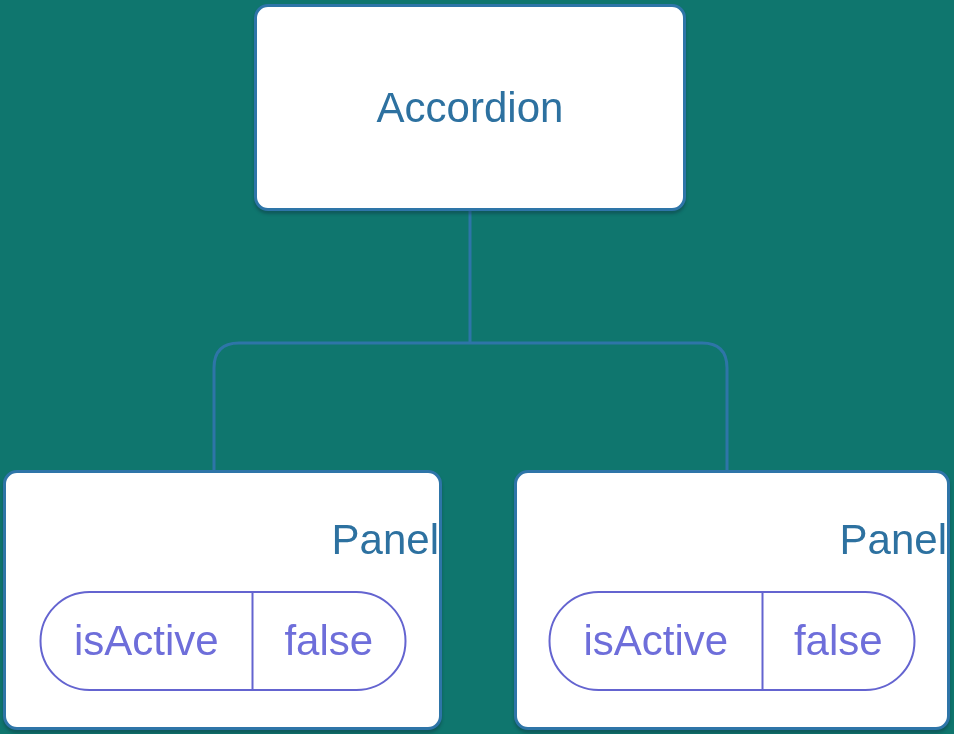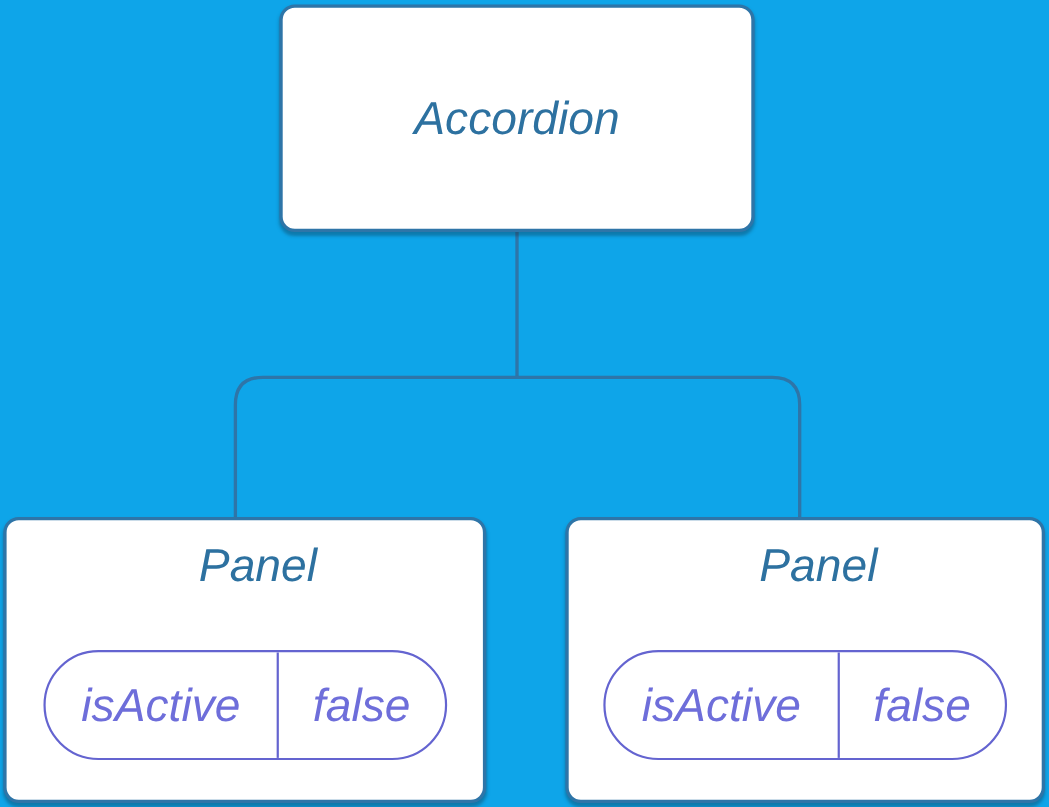--- a/index.html
+++ b/index.html
@@ -1,23 +1,22 @@
 <!DOCTYPE html>
 <html><head>
 <meta charset="utf-8">
 <style>
   html, body { margin: 0; padding: 0; }
   .canvas {
     position: relative;
     width: 954px;
     height: 734px;
-    background: #0ea5e9;
+    background: #0f766e;
     overflow: hidden;
     font-family: "Liberation Sans", sans-serif;
-    font-style: italic;
   }
   .connector {
     position: absolute;
     left: 0; top: 0;
     width: 954px; height: 734px;
   }
   .node {
     position: absolute;
     background: #ffffff;
     border: 3px solid #2e75a8;
@@ -40,22 +39,22 @@
   }
   .node-child {
     top: 470px;
     height: 260px;
     display: block;
   }
   .node-child-left  { left: 3px;   width: 439px; }
   .node-child-right { left: 514px; width: 436px; }
   .child-title {
     display: block;
-    text-align: center;
-    margin-top: 20px;
+    text-align: right;
+    margin-top: 46px;
     padding-left: 24px;
   }
   .state-pill {
     position: absolute;
     top: 118px;
     left: 50%;
     transform: translateX(-50%);
     width: 367px;
     height: 100px;
     box-sizing: border-box;

